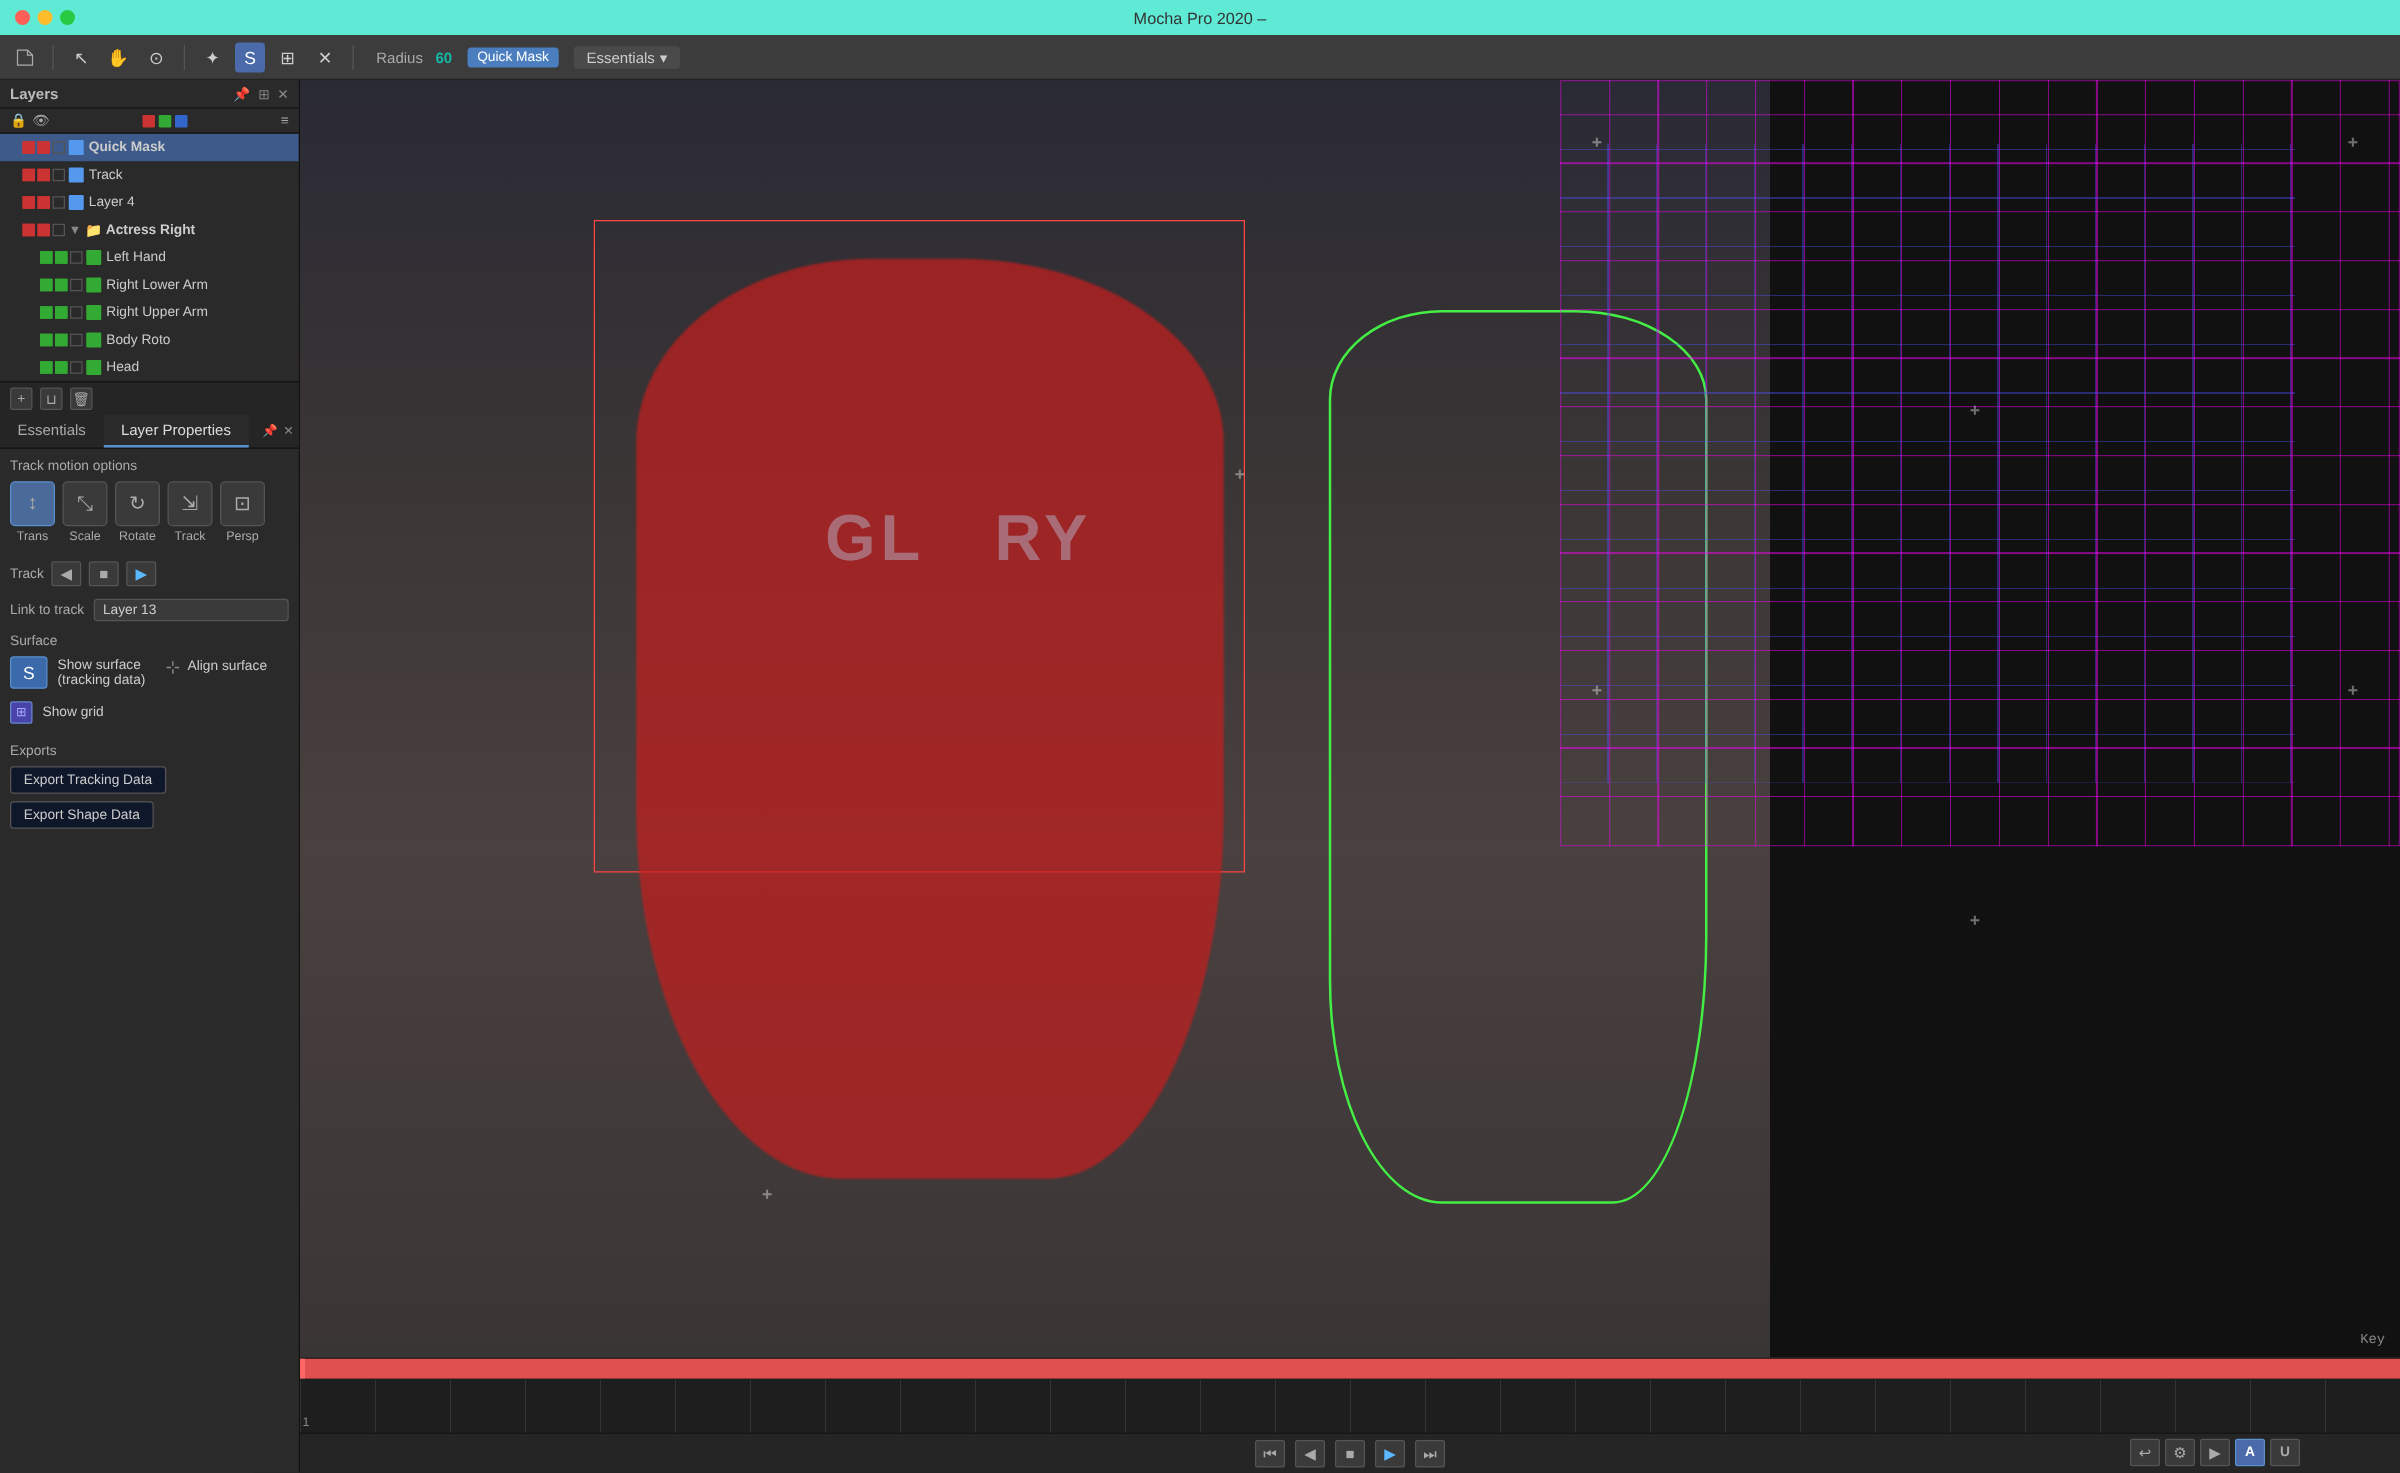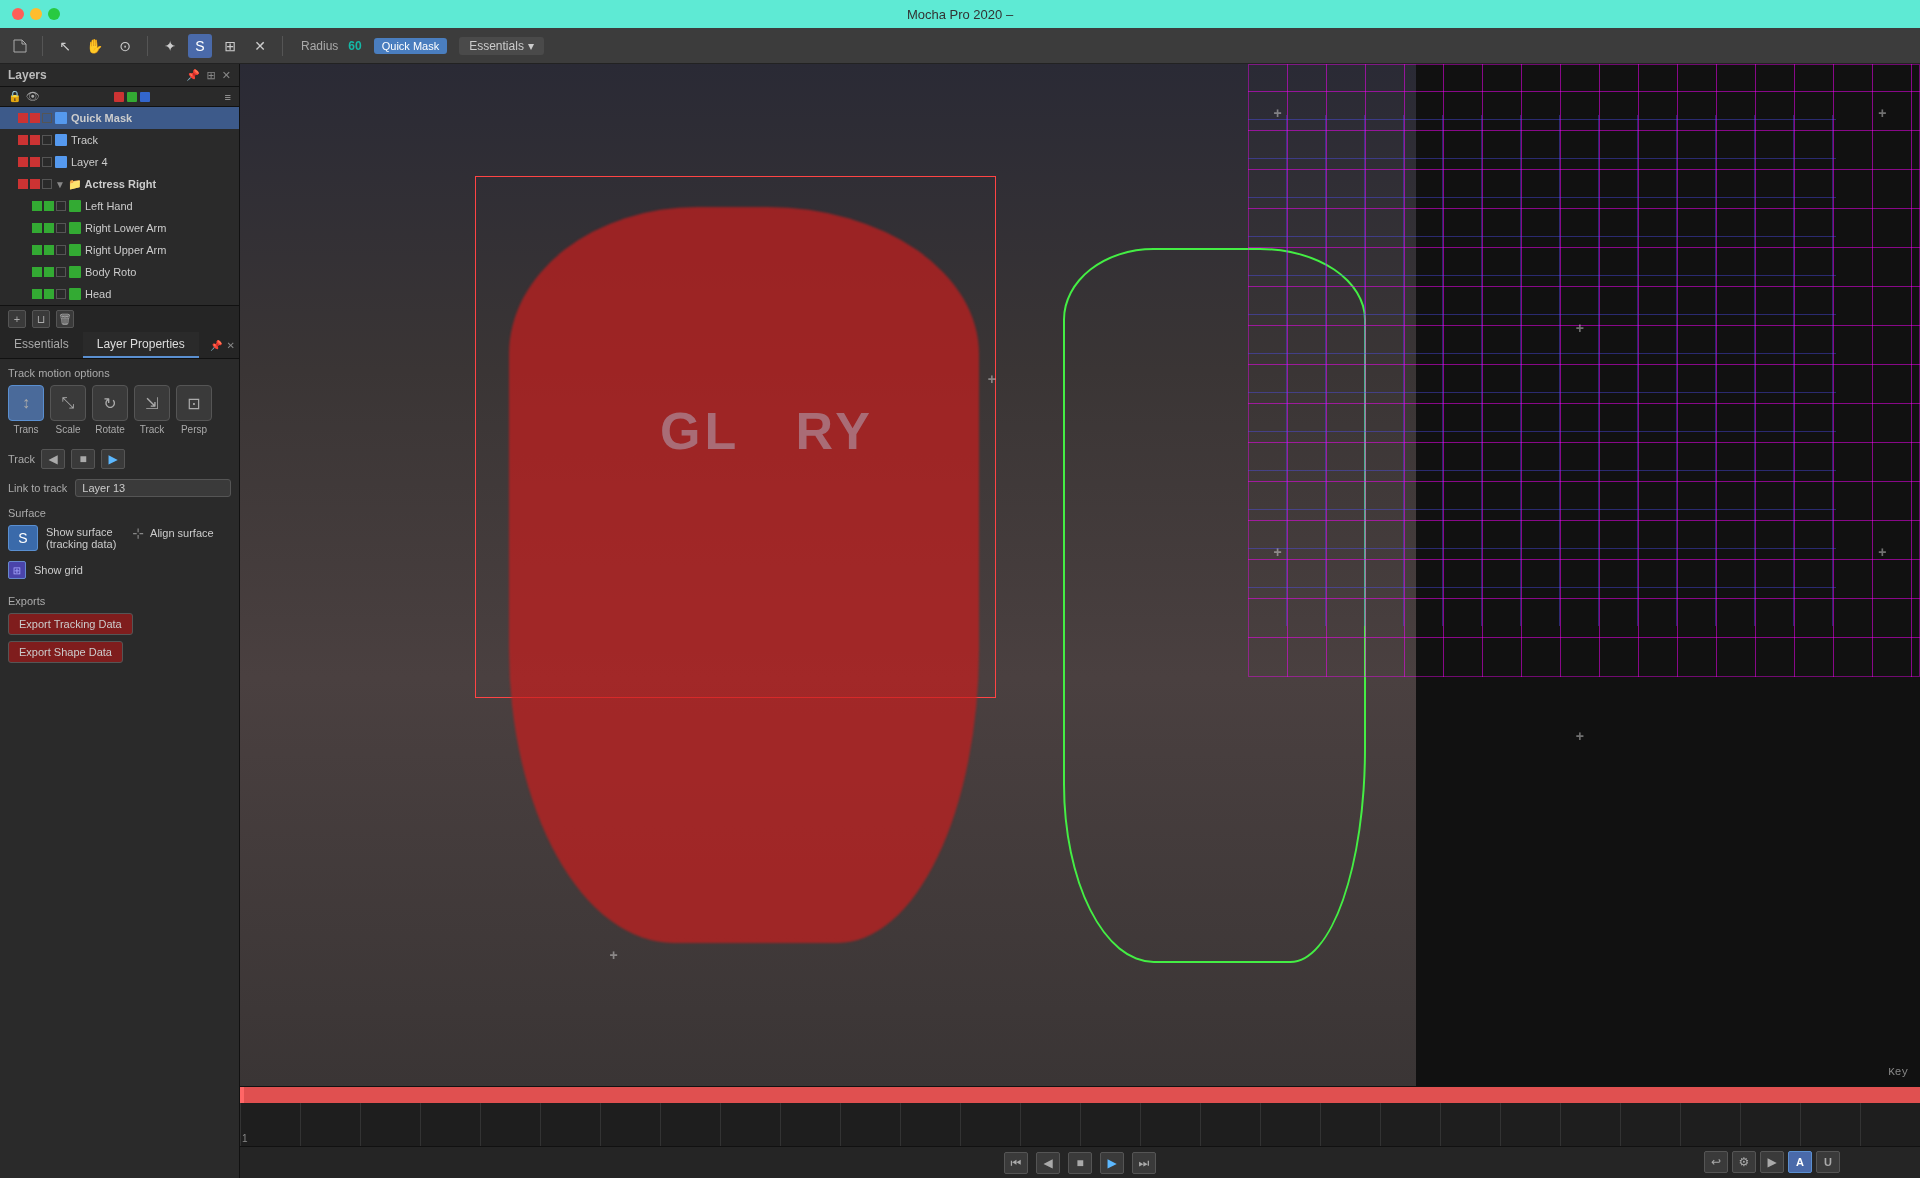--- a/index.html
+++ b/index.html
@@ -176,21 +176,21 @@
     }
     .align-icon { font-size: 14px; color: #888; cursor: pointer; }
 
     
     #exports-section {
       padding: 6px 8px;
     }
     .exports-title { color: #aaa; font-size: 11px; margin-bottom: 6px; }
     .export-btns { display: flex; gap: 6px; flex-wrap: wrap; }
     .export-btn {
-      background: #7f1d1d; border: 1px solid #555; color: #ccc;
+      background: #0f172a; border: 1px solid #555; color: #ccc;
       font-size: 11px; padding: 4px 10px; border-radius: 3px; cursor: pointer;
     }
 
     
     #viewport-area {
       flex: 1; display: flex; flex-direction: column;
       background: #1a1a1a; position: relative;
     }
     #viewport {
       flex: 1; position: relative; overflow: hidden;

